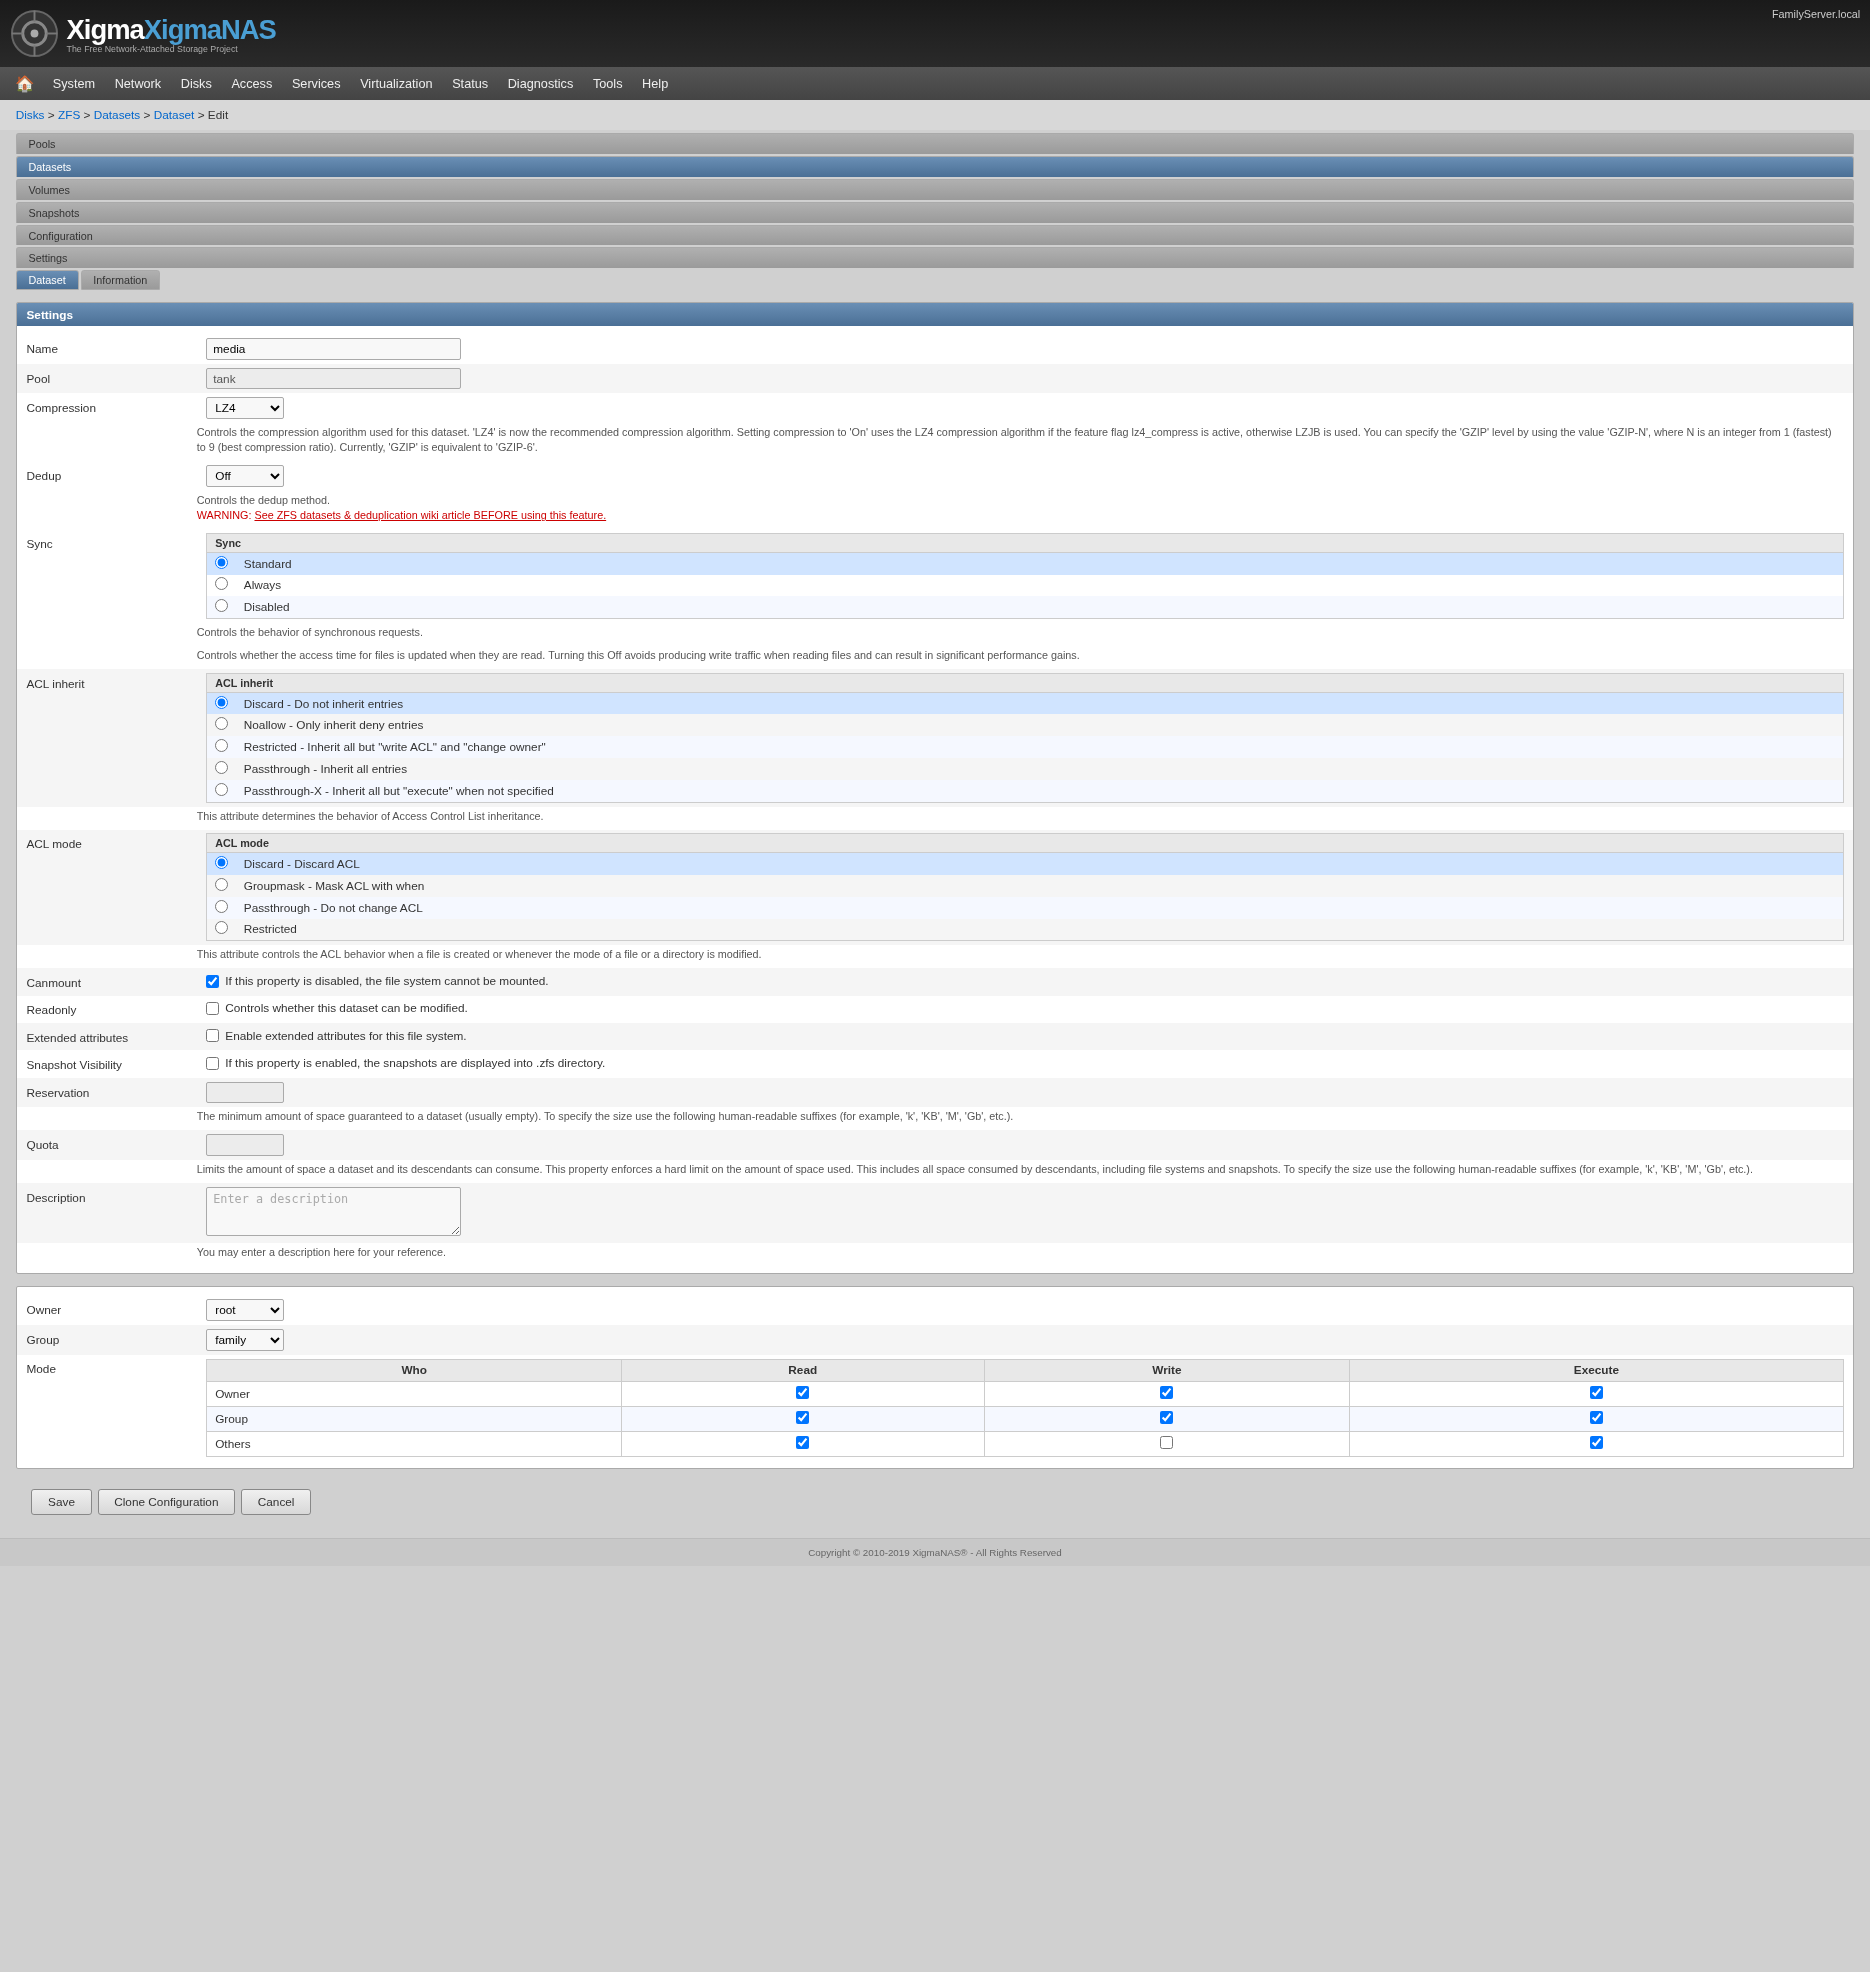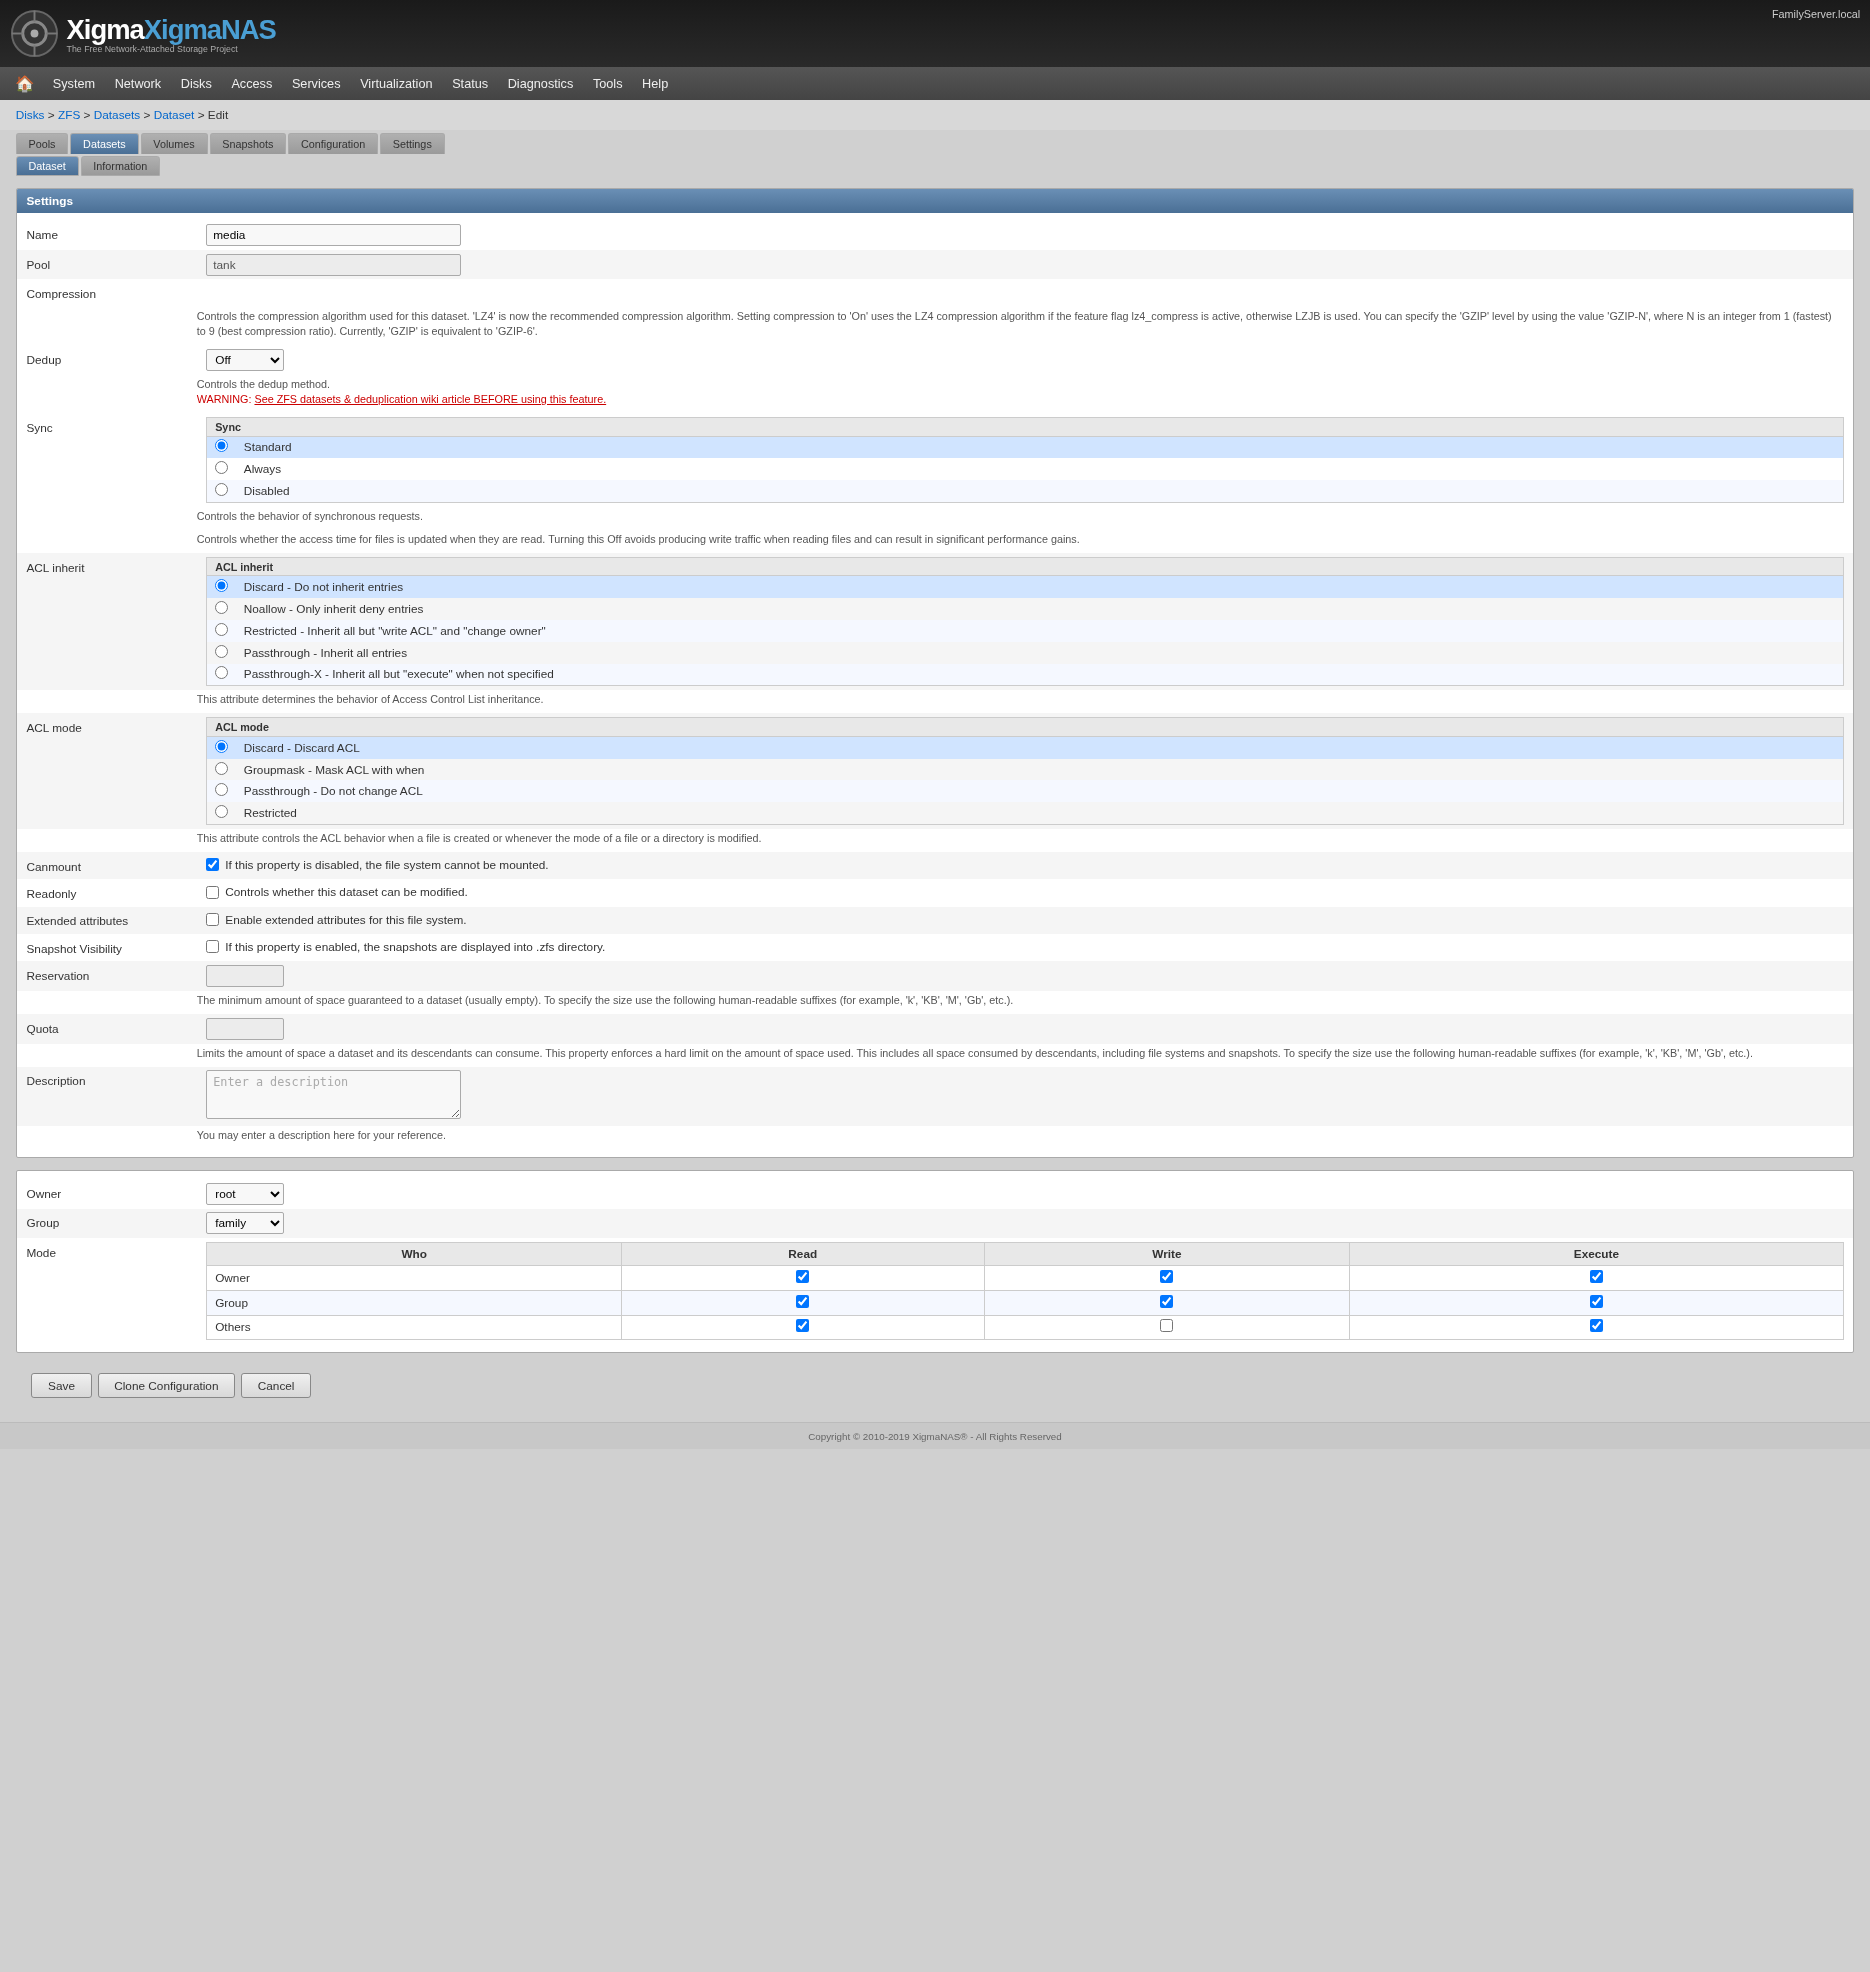--- a/index.html
+++ b/index.html
@@ -75,20 +75,21 @@
       background: #d8d8d8;
     }
     #breadcrumb a { color: #0066cc; text-decoration: none; }
 
     
     #sub-tabs {
       background: #d0d0d0;
       padding: 3.9px 15.7px 0;
       display: flex;
       gap: 2px;
+      flex-direction: column;
     }
     .sub-tab {
       padding: 3.9px 11.8px;
       font-size: 10.8px;
       border: 1px solid #aaa;
       border-bottom: none;
       border-radius: 2.9px 2.9px 0 0;
       cursor: pointer;
       background: linear-gradient(to bottom, #b0b0b0, #9a9a9a);
       color: #333;
@@ -359,20 +360,32 @@
 
       <div class="form-row">
         <div class="form-label">Pool</div>
         <div class="form-control-area">
           <input type="text" class="readonly-field" value="tank" readonly="" style="">
         </div>
       </div>
 
       <div class="form-row">
         <div class="form-label">Compression</div>
+        <div class="form-control-area">
+          <select>
+            <option>LZ4</option>
+            <option>Off</option>
+            <option>On</option>
+            <option>GZIP</option>
+            <option>GZIP-1</option>
+            <option>GZIP-9</option>
+            <option>LZJB</option>
+            <option>ZLE</option>
+          </select>
+        </div>
       </div>
       <div class="form-desc">Controls the compression algorithm used for this dataset. 'LZ4' is now the recommended compression algorithm. Setting compression to 'On' uses the LZ4 compression algorithm if the feature flag lz4_compress is active, otherwise LZJB is used. You can specify the 'GZIP' level by using the value 'GZIP-N', where N is an integer from 1 (fastest) to 9 (best compression ratio). Currently, 'GZIP' is equivalent to 'GZIP-6'.</div>
 
       <div class="form-row">
         <div class="form-label">Dedup</div>
         <div class="form-control-area">
           <select>
             <option>Off</option>
             <option>On</option>
             <option>Verify</option>

